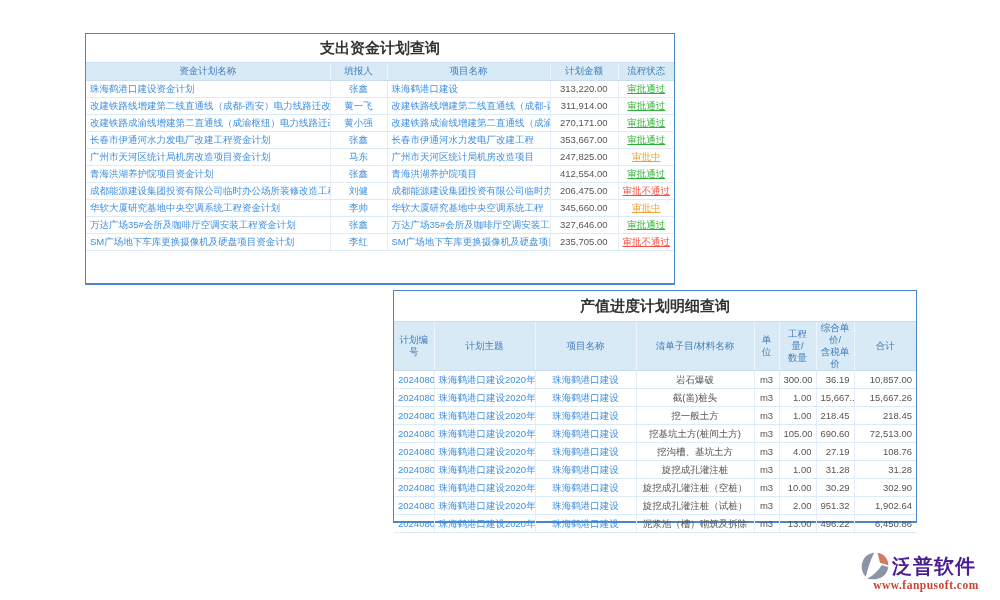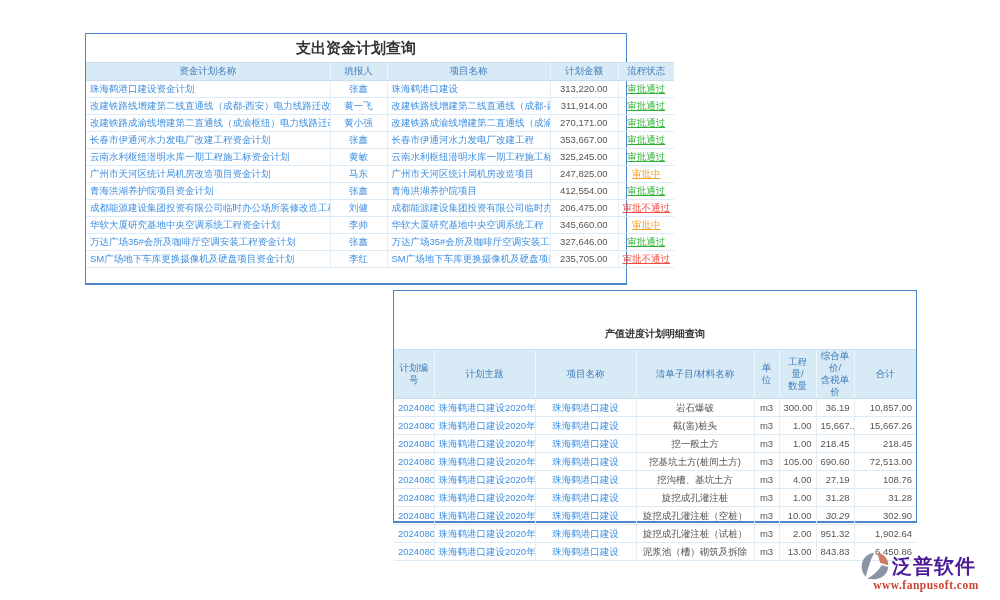--- a/index.html
+++ b/index.html
@@ -6,27 +6,27 @@
   body{
     width:1000px;height:600px;position:relative;background:#ffffff;
     font-family:"Liberation Sans","DejaVu Sans",sans-serif;
     overflow:hidden;
   }
   .panel{
     position:absolute;background:#fff;
     border:1px solid #4a86c8;border-bottom-width:2px;
     box-sizing:border-box;
   }
-  #panel1{left:85px;top:33px;width:542px;height:252px;}
+  #panel1{left:85px;top:33px;width:590px;height:252px;}
   #panel2{left:393px;top:290px;width:524px;height:233px;}
   .panel-title{
     text-align:center;font-weight:bold;color:#333;
   }
   #panel1 .panel-title{font-size:15px;line-height:28px;height:28px;}
-  #panel2 .panel-title{font-size:10px;line-height:30px;height:30px;margin-top:28px;}
+  #panel2 .panel-title{font-size:15px;line-height:30px;height:30px;}
   table{border-collapse:collapse;table-layout:fixed;width:100%;}
   th,td{
     padding:0 4px;box-sizing:border-box;overflow:hidden;white-space:nowrap;
     font-weight:normal;
   }
   thead th{
     background:#d9eaf7;color:#3f7cb8;text-align:center;
     border-left:1px solid #eef6fd;border-top:1px solid #c9ddf0;border-bottom:1px solid #c9ddf0;
     font-size:9.5px;
   }
@@ -102,27 +102,20 @@
           <td class="center link" style="color: rgb(63, 143, 224);">黄小强</td>
           <td class="left link" style="color: rgb(63, 143, 224);">改建铁路成渝线增建第二直通线（成渝枢纽）电力线路迁改</td>
           <td class="right amount" style="color: rgb(85, 85, 85);">270,171.00</td>
           <td class="center status" style="color: rgb(46, 177, 53);">审批通过</td>
         </tr>
         <tr>
           <td class="left link" style="color: rgb(63, 143, 224);">长春市伊通河水力发电厂改建工程资金计划</td>
           <td class="center link" style="color: rgb(63, 143, 224);">张鑫</td>
           <td class="left link" style="color: rgb(63, 143, 224);">长春市伊通河水力发电厂改建工程</td>
           <td class="right amount" style="color: rgb(85, 85, 85);">353,667.00</td>
-          <td class="center status" style="color: rgb(46, 177, 53);">审批通过</td>
-        </tr>
-        <tr>
-          <td class="left link" style="color: rgb(63, 143, 224);">云南水利枢纽潜明水库一期工程施工标资金计划</td>
-          <td class="center link" style="color: rgb(63, 143, 224);">黄敏</td>
-          <td class="left link" style="color: rgb(63, 143, 224);">云南水利枢纽潜明水库一期工程施工标</td>
-          <td class="right amount" style="color: rgb(85, 85, 85);">325,245.00</td>
           <td class="center status" style="color: rgb(46, 177, 53);">审批通过</td>
         </tr>
         <tr>
           <td class="left link" style="color: rgb(63, 143, 224);">广州市天河区统计局机房改造项目资金计划</td>
           <td class="center link" style="color: rgb(63, 143, 224);">马东</td>
           <td class="left link" style="color: rgb(63, 143, 224);">广州市天河区统计局机房改造项目</td>
           <td class="right amount" style="color: rgb(85, 85, 85);">247,825.00</td>
           <td class="center status" style="color: rgb(245, 161, 45);">审批中</td>
         </tr>
         <tr>
@@ -254,41 +247,41 @@
           <td class="right" style="color: rgb(85, 85, 85);">31.28</td>
           <td class="right" style="color: rgb(85, 85, 85);">31.28</td>
         </tr>
         <tr>
           <td class="center link" style="color: rgb(63, 143, 224);">2024080</td>
           <td class="left link" style="color: rgb(63, 143, 224);">珠海鹤港口建设2020年9月份计划</td>
           <td class="center link" style="color: rgb(63, 143, 224);">珠海鹤港口建设</td>
           <td class="center" style="color: rgb(85, 85, 85);">旋挖成孔灌注桩（空桩）</td>
           <td class="center" style="color: rgb(85, 85, 85);">m3</td>
           <td class="right" style="color: rgb(85, 85, 85);">10.00</td>
-          <td class="right" style="color: rgb(85, 85, 85); font-style: italic;">30.29</td>
+          <td class="right" style="color: rgb(85, 85, 85);">30.29</td>
           <td class="right" style="color: rgb(85, 85, 85);">302.90</td>
         </tr>
         <tr>
           <td class="center link" style="color: rgb(63, 143, 224);">2024080</td>
           <td class="left link" style="color: rgb(63, 143, 224);">珠海鹤港口建设2020年9月份计划</td>
           <td class="center link" style="color: rgb(63, 143, 224);">珠海鹤港口建设</td>
           <td class="center" style="color: rgb(85, 85, 85);">旋挖成孔灌注桩（试桩）</td>
           <td class="center" style="color: rgb(85, 85, 85);">m3</td>
           <td class="right" style="color: rgb(85, 85, 85);">2.00</td>
           <td class="right" style="color: rgb(85, 85, 85);">951.32</td>
           <td class="right" style="color: rgb(85, 85, 85);">1,902.64</td>
         </tr>
         <tr>
           <td class="center link" style="color: rgb(63, 143, 224);">2024080</td>
           <td class="left link" style="color: rgb(63, 143, 224);">珠海鹤港口建设2020年9月份计划</td>
           <td class="center link" style="color: rgb(63, 143, 224);">珠海鹤港口建设</td>
           <td class="center" style="color: rgb(85, 85, 85);">泥浆池（槽）砌筑及拆除</td>
           <td class="center" style="color: rgb(85, 85, 85);">m3</td>
           <td class="right" style="color: rgb(85, 85, 85);">13.00</td>
-          <td class="right" style="color: rgb(85, 85, 85);">843.83</td>
+          <td class="right" style="color: rgb(85, 85, 85);">496.22</td>
           <td class="right" style="color: rgb(85, 85, 85);">6,450.86</td>
         </tr>
       </tbody>
   </table>
 </div>
 
 <div id="logo">
   <div class="row1">
     <svg width="30" height="30" viewBox="0 0 36 36">
       <path d="M17,2 C8,3 2,10 2,19 C2,24 4,28 7,31 C9,22 12,12 17,2 Z" fill="#8b94a5"></path>

